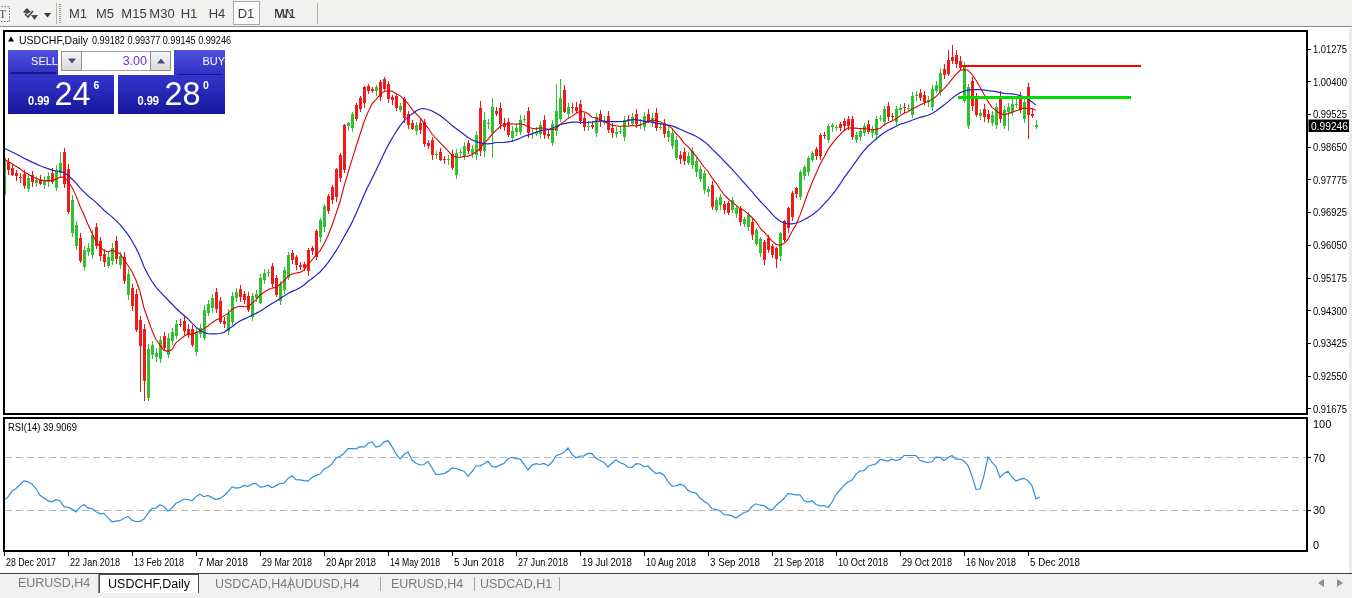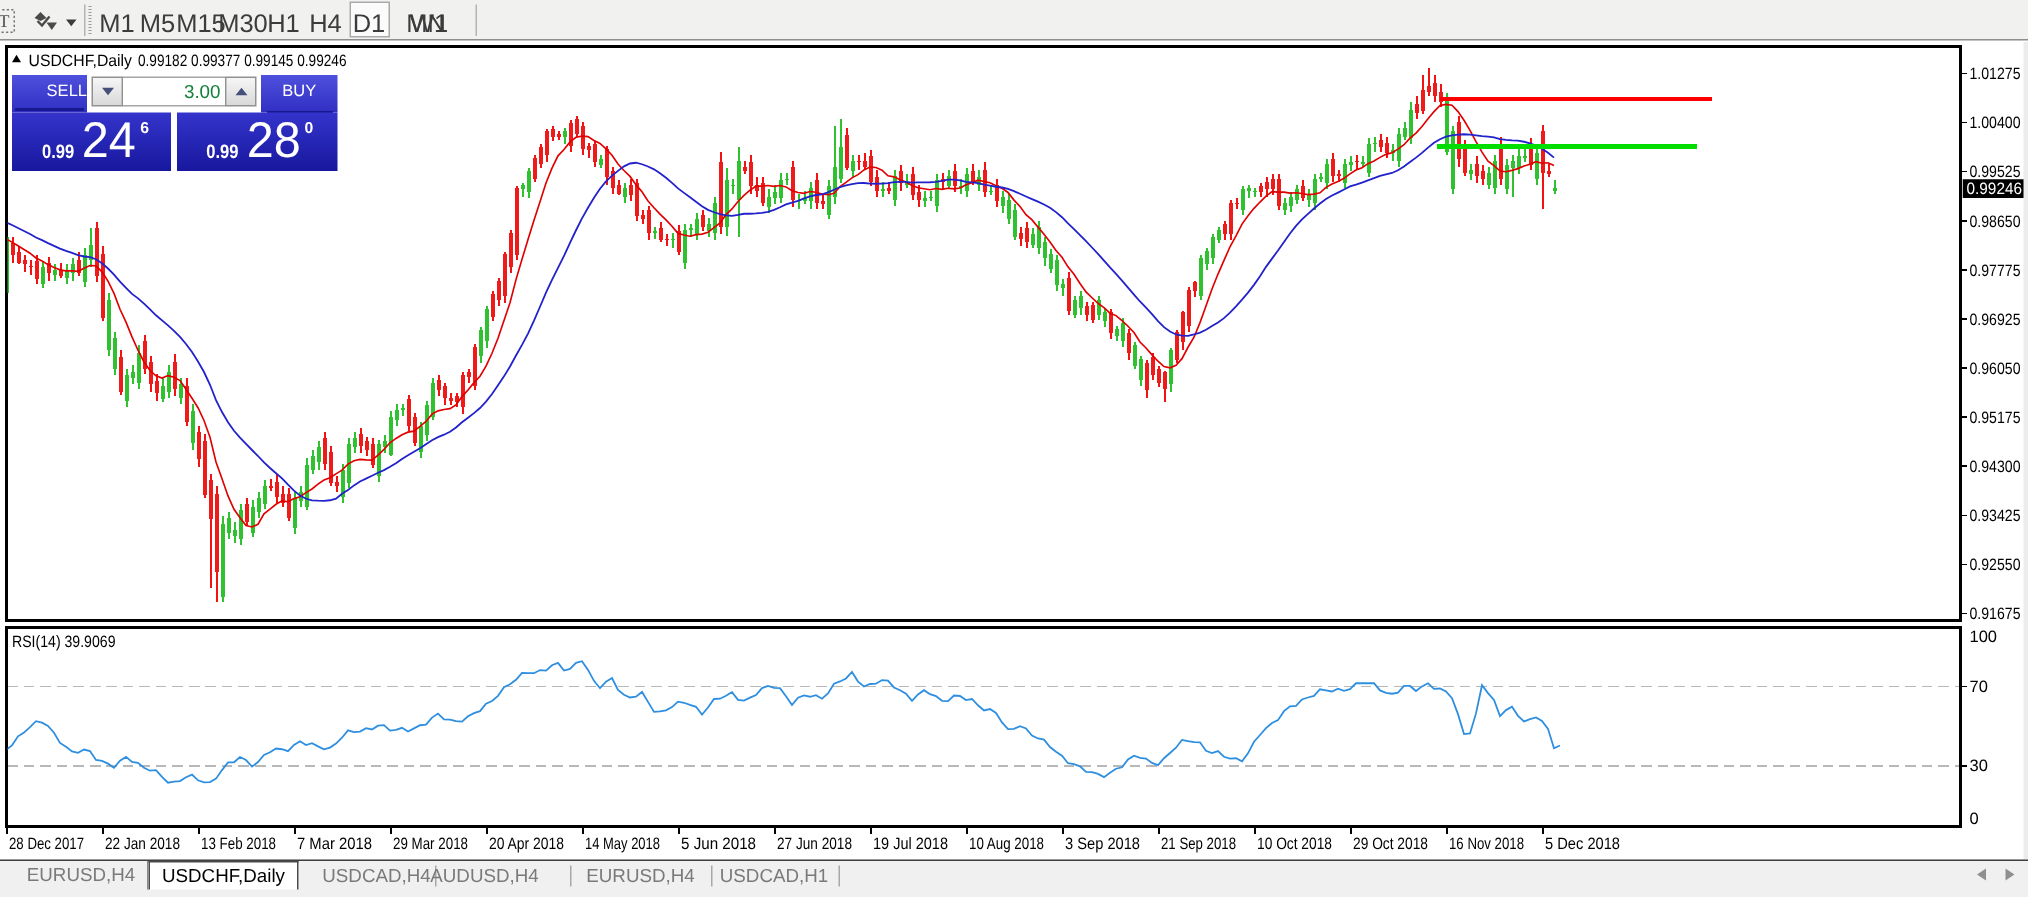--- a/index.html
+++ b/index.html
@@ -1,33 +1,33 @@
 <!DOCTYPE html>
 <html><head><meta charset="utf-8"><style>
 *{margin:0;padding:0;box-sizing:border-box}
 html,body{width:1352px;height:598px;overflow:hidden;background:#fff;font-family:"Liberation Sans",sans-serif}
 #root{position:relative;width:1352px;height:598px}
 
 #tb{position:absolute;left:0;top:0;width:1352px;height:27px;background:#f1f1f0;border-bottom:1px solid #8e8e8e}
 #tb .sep{position:absolute;top:3px;width:1px;height:21px;background:#b4b4b4}
-#tb .tf{position:absolute;top:6px;font-size:17px;color:#3c3c3c;transform:translateX(-50%)}
+#tb .tf{position:absolute;top:6px;font-size:13px;color:#3c3c3c;transform:translateX(-50%)}
 #d1box{position:absolute;left:233px;top:1px;width:27px;height:24px;background:#fbfbfb;border:1px solid #a8a8a8}
 #grip{position:absolute;left:59px;top:4px;width:3px;height:19px;background-image:repeating-linear-gradient(#9a9a9a 0 1px,transparent 1px 2px);width:2px}
 
 #redge{position:absolute;right:0;top:28px;width:3px;height:545px;background:#ececec}
 
 
 #sellbtn{position:absolute;left:8px;top:50px;width:50px;height:25px;background:linear-gradient(#5050de,#2f2fc2);color:#fff;font-size:11px;text-align:right;line-height:23px}
-#buybtn{position:absolute;left:174px;top:50px;width:51px;height:25px;background:linear-gradient(#5050de,#2f2fc2);color:#fff;font-size:11px;text-align:center;line-height:23px}
+#buybtn{position:absolute;left:174px;top:50px;width:51px;height:25px;background:linear-gradient(#5050de,#2f2fc2);color:#fff;font-size:11px;text-align:right;line-height:23px}
 #sellline{position:absolute;left:10px;top:72px;width:46px;height:1.5px;background:#181890}
 #buyline{position:absolute;left:178px;top:74px;width:44px;height:1.5px;background:#181890}
 #spinblock{position:absolute;left:58px;top:50px;width:116px;height:25px;background:#fff}
 #spindn{position:absolute;left:61px;top:51px;width:21px;height:20px;background:linear-gradient(#f6f6f6,#d9d9d9);border:1px solid #919191}
 #spinup{position:absolute;left:150px;top:51px;width:21px;height:20px;background:linear-gradient(#f6f6f6,#d9d9d9);border:1px solid #919191}
-#numfield{position:absolute;left:82px;top:51px;width:68px;height:20px;background:#fff;border:1px solid #a5a5a5;border-left:none;border-right:none;font-size:12.5px;text-align:right;padding-right:3px;line-height:19px;color:#15803d}
+#numfield{position:absolute;left:82px;top:51px;width:68px;height:20px;background:#fff;border:1px solid #a5a5a5;border-left:none;border-right:none;font-size:12.5px;text-align:right;padding-right:3px;line-height:19px;color:#6d28d9}
 .arr{position:absolute;width:0;height:0;left:50%;top:50%;transform:translate(-50%,-50%)}
 #spindn .arr{border-left:4px solid transparent;border-right:4px solid transparent;border-top:5px solid #44507a}
 #spinup .arr{border-left:4px solid transparent;border-right:4px solid transparent;border-bottom:5px solid #44507a}
 #sellbox{position:absolute;left:8px;top:75px;width:106px;height:39px;background:linear-gradient(#3434cc,#17179e);color:#fff}
 #buybox{position:absolute;left:118px;top:75px;width:107px;height:39px;background:linear-gradient(#3434cc,#17179e);color:#fff}
 
 #tabbar{position:absolute;left:0;top:573px;width:1352px;height:25px;background:#f0f0f0;border-top:1px solid #3f3f3f}
 .tab{position:absolute;top:0;height:19px;font-size:12.5px;color:#7a7a7a;line-height:19px;text-align:center}
 #tab1{left:0;width:99px;border-right:1px solid #8a8a8a;background:#f0f0f0}
 #tab2{left:99px;width:100px;background:#fff;border:1px solid #4a4a4a;border-bottom:none;color:#000}

